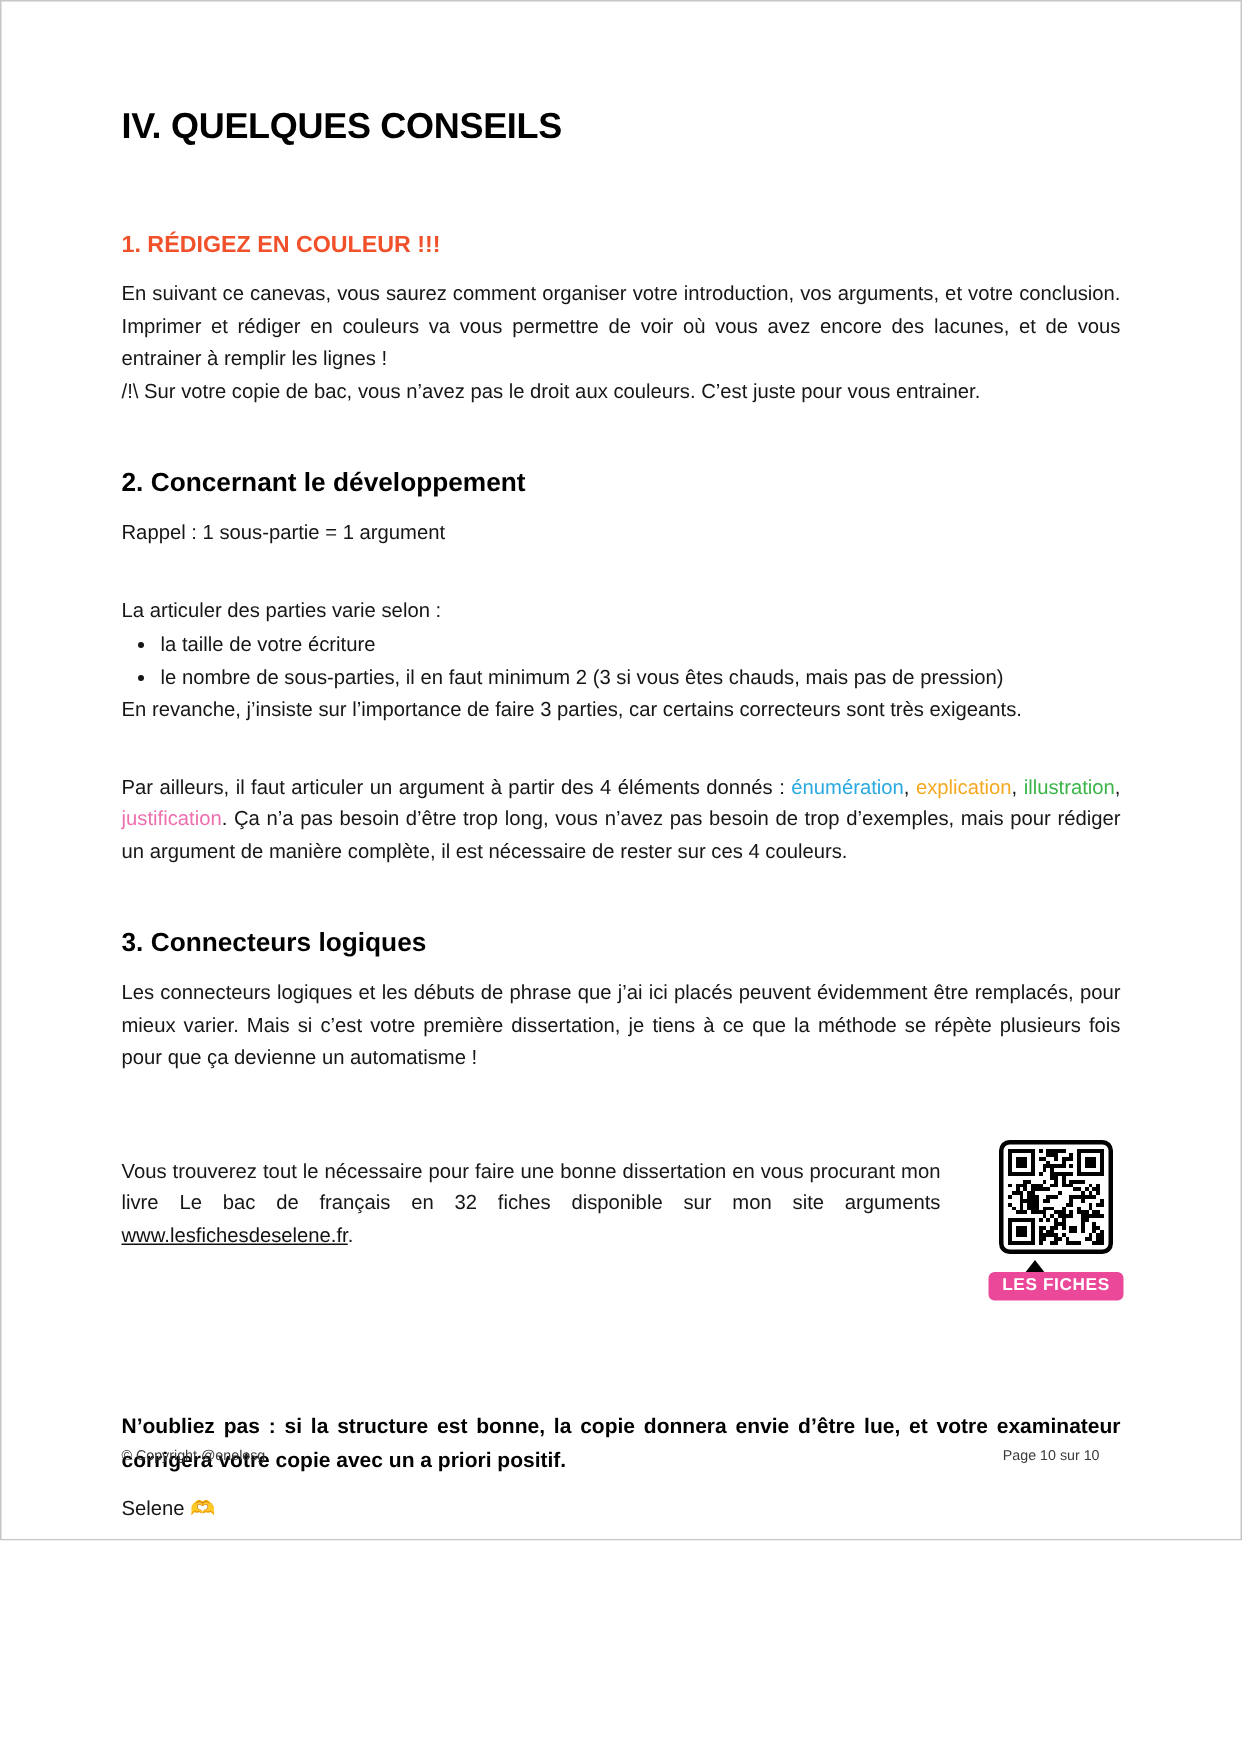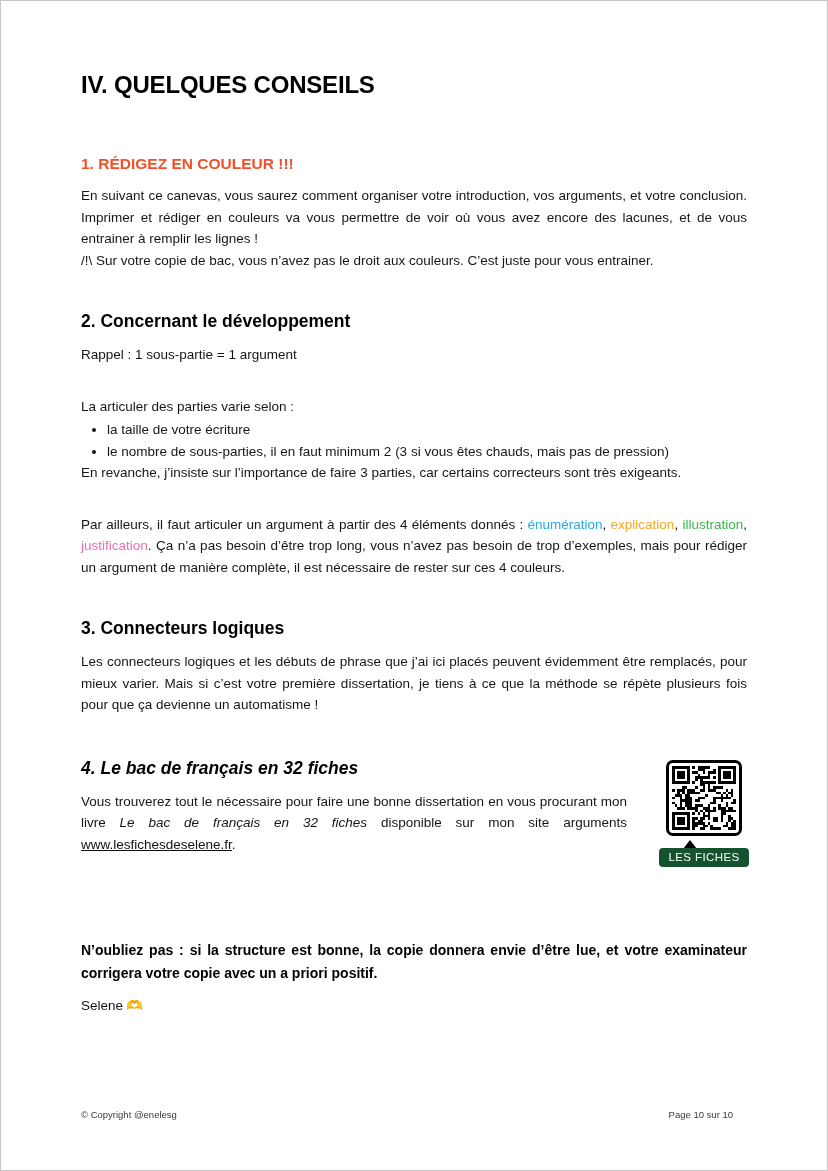--- a/index.html
+++ b/index.html
@@ -1,20 +1,20 @@
 <!DOCTYPE html>
 <html><head>
 <meta charset="utf-8">
 <style>
   html,body { margin:0; padding:0; background:#ffffff; }
   body { font-family:"Liberation Sans", sans-serif; color:#111; }
 
   .page {
     position:relative;
-    width:828px; height:1171px;
+    width:828px; height:1027px;
     box-sizing:border-box;
     margin:0 auto;
     background:#fff;
     border:1px solid #c6c6c6;
     padding:0 80px;
     overflow:hidden;
   }
 
   .title {
     margin:70px 0 0;
@@ -52,21 +52,21 @@
     margin:2px 0 0;
     padding-left:26px;
     list-style:disc;
   }
   .bullets li {
     font-size:13.5px;
     line-height:21.5px;
     color:#161616;
   }
 
-  .italic-run { font-style:italic; }
+  .italic-run { }
   .link {
     text-decoration:underline;
     color:#111;
     cursor:pointer;
   }
 
   .s4-row {
     margin-top:42px;
     display:flex;
     align-items:flex-start;
@@ -89,23 +89,23 @@
     line-height:0;
   }
   .qr-pointer {
     width:0; height:0;
     border-left:7px solid transparent;
     border-right:7px solid transparent;
     border-bottom:9px solid #000;
     margin:4px 0 -1px -28px;
   }
   .qr-label {
-    background:#14532d;
+    background:#ec4899;
     color:#fff;
-    font-weight:400;
+    font-weight:700;
     font-size:11.5px;
     letter-spacing:0.4px;
     padding:3px 9px 4px;
     border-radius:4px;
     white-space:nowrap;
   }
 
   .closing-bold {
     margin-top:72px;
     font-size:14px;
@@ -147,21 +147,20 @@
   </ul>
   <p class="body">En revanche, j’insiste sur l’importance de faire 3 parties, car certains correcteurs sont très exigeants.</p>
 
   <p class="body mt30"><span>Par ailleurs, il faut articuler un argument à partir des 4 éléments donnés : </span><span style="color: rgb(42, 169, 224);">énumération</span><span>, </span><span style="color: rgb(247, 168, 33);">explication</span><span>, </span><span style="color: rgb(59, 180, 74);">illustration</span><span>, </span><span style="color: rgb(238, 111, 174);">justification</span><span>. Ça n’a pas besoin d’être trop long, vous n’avez pas besoin de trop d’exemples, mais pour rédiger un argument de manière complète, il est nécessaire de rester sur ces 4 couleurs.</span></p>
 
   <h2 class="h2">3. Connecteurs logiques</h2>
   <p class="body mt12">Les connecteurs logiques et les débuts de phrase que j’ai ici placés peuvent évidemment être remplacés, pour mieux varier. Mais si c’est votre première dissertation, je tiens à ce que la méthode se répète plusieurs fois pour que ça devienne un automatisme !</p>
 
   <div class="s4-row">
     <div class="s4-text">
-      <h2 class="h2 italic" style="margin-top:0;">4. Le bac de français en 32 fiches</h2>
       <p class="body mt12"><span>Vous trouverez tout le nécessaire pour faire une bonne dissertation en vous procurant mon livre </span><span class="italic-run">Le bac de français en 32 fiches</span><span> disponible sur mon site arguments </span><span class="link">www.lesfichesdeselene.fr</span><span>.</span></p>
     </div>
     <div class="qr-col">
       <div class="qr-frame">
         <svg id="qr-svg" width="64" height="64" viewBox="0 0 25 25" fill="#000" shape-rendering="crispEdges">
             <path fill-rule="evenodd" d="M0 0h7v7h-7zM1 1h5v5h-5zM2 2h3v3h-3zM18 0h7v7h-7zM19 1h5v5h-5zM20 2h3v3h-3zM0 18h7v7h-7zM1 19h5v5h-5zM2 20h3v3h-3z"></path>
             <path d="M8 0h1v1h-1zM10 0h1v1h-1zM11 0h1v1h-1zM12 0h1v1h-1zM13 0h1v1h-1zM14 0h1v1h-1zM10 1h1v1h-1zM11 1h1v1h-1zM12 1h1v1h-1zM16 1h1v1h-1zM8 2h1v1h-1zM9 2h1v1h-1zM12 2h1v1h-1zM14 2h1v1h-1zM15 2h1v1h-1zM16 2h1v1h-1zM10 3h1v1h-1zM14 3h1v1h-1zM9 4h1v1h-1zM10 4h1v1h-1zM11 4h1v1h-1zM12 4h1v1h-1zM13 4h1v1h-1zM14 4h1v1h-1zM16 4h1v1h-1zM9 5h1v1h-1zM11 5h1v1h-1zM8 6h1v1h-1zM11 6h1v1h-1zM12 6h1v1h-1zM13 6h1v1h-1zM14 6h1v1h-1zM15 6h1v1h-1zM16 6h1v1h-1zM11 7h1v1h-1zM12 7h1v1h-1zM14 7h1v1h-1zM4 8h1v1h-1zM5 8h1v1h-1zM9 8h1v1h-1zM12 8h1v1h-1zM14 8h1v1h-1zM16 8h1v1h-1zM17 8h1v1h-1zM18 8h1v1h-1zM19 8h1v1h-1zM0 9h1v1h-1zM2 9h1v1h-1zM3 9h1v1h-1zM4 9h1v1h-1zM6 9h1v1h-1zM7 9h1v1h-1zM8 9h1v1h-1zM11 9h1v1h-1zM12 9h1v1h-1zM14 9h1v1h-1zM15 9h1v1h-1zM16 9h1v1h-1zM21 9h1v1h-1zM23 9h1v1h-1zM2 10h1v1h-1zM4 10h1v1h-1zM6 10h1v1h-1zM7 10h1v1h-1zM8 10h1v1h-1zM9 10h1v1h-1zM10 10h1v1h-1zM17 10h1v1h-1zM18 10h1v1h-1zM20 10h1v1h-1zM22 10h1v1h-1zM23 10h1v1h-1zM1 11h1v1h-1zM2 11h1v1h-1zM3 11h1v1h-1zM5 11h1v1h-1zM6 11h1v1h-1zM13 11h1v1h-1zM19 11h1v1h-1zM21 11h1v1h-1zM23 11h1v1h-1zM0 12h1v1h-1zM3 12h1v1h-1zM5 12h1v1h-1zM6 12h1v1h-1zM7 12h1v1h-1zM10 12h1v1h-1zM11 12h1v1h-1zM12 12h1v1h-1zM16 12h1v1h-1zM17 12h1v1h-1zM18 12h1v1h-1zM19 12h1v1h-1zM20 12h1v1h-1zM21 12h1v1h-1zM22 12h1v1h-1zM3 13h1v1h-1zM4 13h1v1h-1zM5 13h1v1h-1zM6 13h1v1h-1zM7 13h1v1h-1zM9 13h1v1h-1zM10 13h1v1h-1zM16 13h1v1h-1zM19 13h1v1h-1zM24 13h1v1h-1zM0 14h1v1h-1zM3 14h1v1h-1zM5 14h1v1h-1zM6 14h1v1h-1zM7 14h1v1h-1zM15 14h1v1h-1zM16 14h1v1h-1zM21 14h1v1h-1zM23 14h1v1h-1zM24 14h1v1h-1zM1 15h1v1h-1zM3 15h1v1h-1zM5 15h1v1h-1zM6 15h1v1h-1zM7 15h1v1h-1zM9 15h1v1h-1zM10 15h1v1h-1zM11 15h1v1h-1zM14 15h1v1h-1zM18 15h1v1h-1zM21 15h1v1h-1zM2 16h1v1h-1zM3 16h1v1h-1zM4 16h1v1h-1zM6 16h1v1h-1zM7 16h1v1h-1zM8 16h1v1h-1zM9 16h1v1h-1zM12 16h1v1h-1zM13 16h1v1h-1zM14 16h1v1h-1zM16 16h1v1h-1zM18 16h1v1h-1zM19 16h1v1h-1zM20 16h1v1h-1zM22 16h1v1h-1zM23 16h1v1h-1zM9 17h1v1h-1zM11 17h1v1h-1zM13 17h1v1h-1zM14 17h1v1h-1zM15 17h1v1h-1zM16 17h1v1h-1zM19 17h1v1h-1zM20 17h1v1h-1zM21 17h1v1h-1zM22 17h1v1h-1zM23 17h1v1h-1zM24 17h1v1h-1zM8 18h1v1h-1zM10 18h1v1h-1zM12 18h1v1h-1zM14 18h1v1h-1zM19 18h1v1h-1zM20 18h1v1h-1zM12 19h1v1h-1zM13 19h1v1h-1zM14 19h1v1h-1zM19 19h1v1h-1zM22 19h1v1h-1zM8 20h1v1h-1zM9 20h1v1h-1zM11 20h1v1h-1zM12 20h1v1h-1zM14 20h1v1h-1zM16 20h1v1h-1zM17 20h1v1h-1zM19 20h1v1h-1zM22 20h1v1h-1zM23 20h1v1h-1zM8 21h1v1h-1zM10 21h1v1h-1zM11 21h1v1h-1zM16 21h1v1h-1zM17 21h1v1h-1zM19 21h1v1h-1zM22 21h1v1h-1zM24 21h1v1h-1zM8 22h1v1h-1zM9 22h1v1h-1zM10 22h1v1h-1zM11 22h1v1h-1zM12 22h1v1h-1zM14 22h1v1h-1zM21 22h1v1h-1zM23 22h1v1h-1zM24 22h1v1h-1zM8 23h1v1h-1zM9 23h1v1h-1zM12 23h1v1h-1zM13 23h1v1h-1zM15 23h1v1h-1zM20 23h1v1h-1zM21 23h1v1h-1zM23 23h1v1h-1zM24 23h1v1h-1zM8 24h1v1h-1zM11 24h1v1h-1zM12 24h1v1h-1zM15 24h1v1h-1zM16 24h1v1h-1zM17 24h1v1h-1zM18 24h1v1h-1zM22 24h1v1h-1zM23 24h1v1h-1zM24 24h1v1h-1z"></path>
           </svg>
       </div>
       <div class="qr-pointer"></div>

